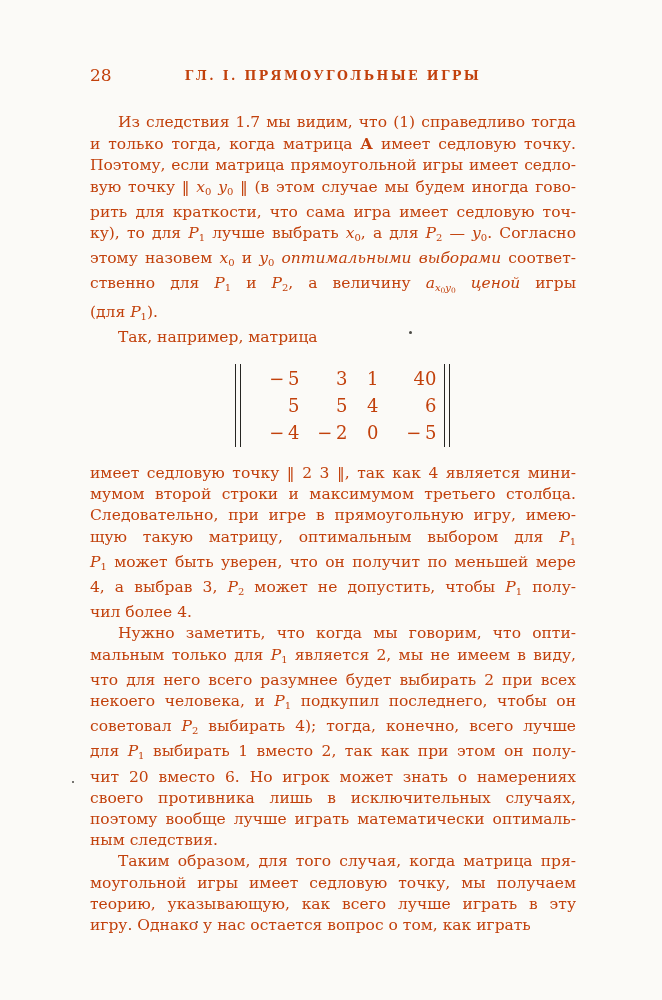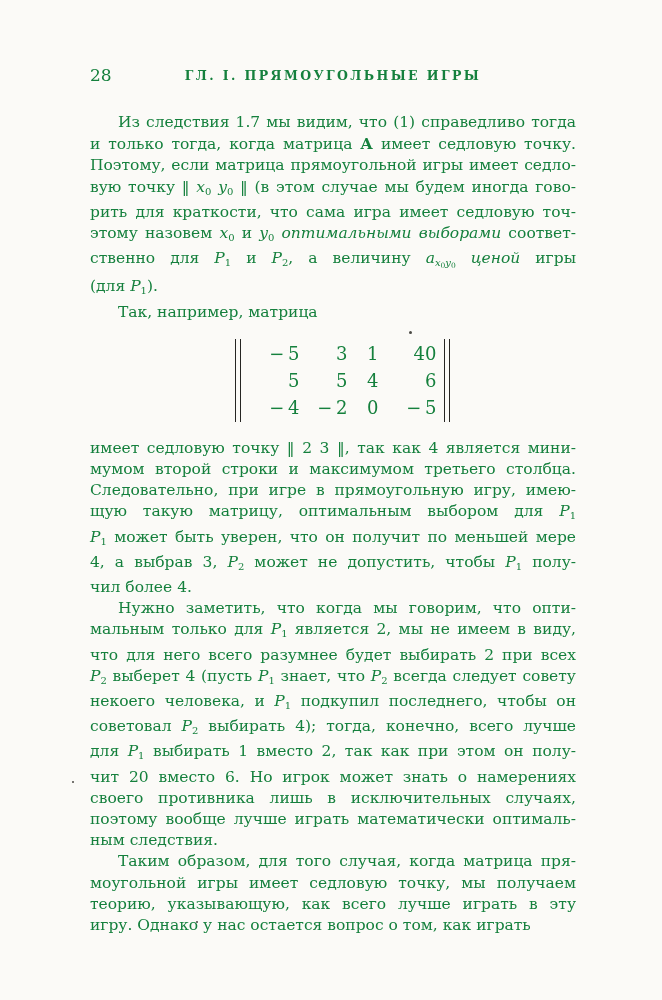--- a/index.html
+++ b/index.html
@@ -5,21 +5,21 @@
   html, body {
     margin: 0;
     padding: 0;
     background: #fbfaf7;
   }
   .page {
     position: relative;
     width: 662px;
     height: 1000px;
     background: #fbfaf7;
-    color: #15803d;
+    color: #c2410c;
     font-family: "DejaVu Serif", "DejaVu Sans", serif;
     overflow: hidden;
   }
   .header {
     position: absolute;
     top: 64px;
     left: 90px;
     width: 486px;
     height: 24px;
   }
@@ -95,20 +95,21 @@
     <span class="running-title">ГЛ. I. ПРЯМОУГОЛЬНЫЕ ИГРЫ</span>
   </div>
 
   <div class="body-col">
       <div class="paragraph">
         <div class="line indent"><span>Из следствия 1.7 мы видим, что (1) справедливо тогда</span></div>
         <div class="line"><span>и только тогда, когда матрица </span><span class="bold">А</span><span> имеет седловую точку.</span></div>
         <div class="line"><span>Поэтому, если матрица прямоугольной игры имеет седло-</span></div>
         <div class="line"><span>вую точку ‖ </span><span class="it">x</span><span class="sub">0</span><span> </span><span class="it">y</span><span class="sub">0</span><span> ‖ (в этом случае мы будем иногда гово-</span></div>
         <div class="line"><span>рить для краткости, что сама игра имеет седловую точ-</span></div>
+        <div class="line"><span>ку), то для </span><span class="it">P</span><span class="sub">1</span><span> лучше выбрать </span><span class="it">x</span><span class="sub">0</span><span>, а для </span><span class="it">P</span><span class="sub">2</span><span> — </span><span class="it">y</span><span class="sub">0</span><span>. Согласно</span></div>
         <div class="line"><span>этому назовем </span><span class="it">x</span><span class="sub">0</span><span> и </span><span class="it">y</span><span class="sub">0</span><span> </span><span class="it">оптимальными выборами</span><span> соответ-</span></div>
         <div class="line"><span>ственно для </span><span class="it">P</span><span class="sub">1</span><span> и </span><span class="it">P</span><span class="sub">2</span><span>, а величину </span><span class="it">a</span><span class="subit">x</span><span class="sub2">0</span><span class="subit">y</span><span class="sub2">0</span><span> </span><span class="it">ценой</span><span> игры</span></div>
         <div class="line last"><span>(для </span><span class="it">P</span><span class="sub">1</span><span>).</span></div>
       </div>
       <div class="paragraph">
         <div class="line indent last"><span>Так, например, матрица</span></div>
       </div>
       <div class="matrix-wrap">
         <div class="matrix">
           <div class="mdelim"></div>
@@ -135,21 +136,20 @@
         <div class="line"><span>Следовательно, при игре в прямоугольную игру, имею-</span></div>
         <div class="line"><span>щую такую матрицу, оптимальным выбором для </span><span class="it">P</span><span class="sub">1</span></div>
         <div class="line"><span class="it">P</span><span class="sub">1</span><span> может быть уверен, что он получит по меньшей мере</span></div>
         <div class="line"><span>4, а выбрав 3, </span><span class="it">P</span><span class="sub">2</span><span> может не допустить, чтобы </span><span class="it">P</span><span class="sub">1</span><span> полу-</span></div>
         <div class="line last"><span>чил более 4.</span></div>
       </div>
       <div class="paragraph">
         <div class="line indent"><span>Нужно заметить, что когда мы говорим, что опти-</span></div>
         <div class="line"><span>мальным только для </span><span class="it">P</span><span class="sub">1</span><span> является 2, мы не имеем в виду,</span></div>
         <div class="line"><span>что для него всего разумнее будет выбирать 2 при всех</span></div>
-        <div class="line"><span class="it">P</span><span class="sub">2</span><span> выберет 4 (пусть </span><span class="it">P</span><span class="sub">1</span><span> знает, что </span><span class="it">P</span><span class="sub">2</span><span> всегда следует совету</span></div>
         <div class="line"><span>некоего человека, и </span><span class="it">P</span><span class="sub">1</span><span> подкупил последнего, чтобы он</span></div>
         <div class="line"><span>советовал </span><span class="it">P</span><span class="sub">2</span><span> выбирать 4); тогда, конечно, всего лучше</span></div>
         <div class="line"><span>для </span><span class="it">P</span><span class="sub">1</span><span> выбирать 1 вместо 2, так как при этом он полу-</span></div>
         <div class="line"><span>чит 20 вместо 6. Но игрок может знать о намерениях</span></div>
         <div class="line"><span>своего противника лишь в исключительных случаях,</span></div>
         <div class="line"><span>поэтому вообще лучше играть математически оптималь-</span></div>
         <div class="line last"><span>ным следствия.</span></div>
       </div>
       <div class="paragraph">
         <div class="line indent"><span>Таким образом, для того случая, когда матрица пря-</span></div>

